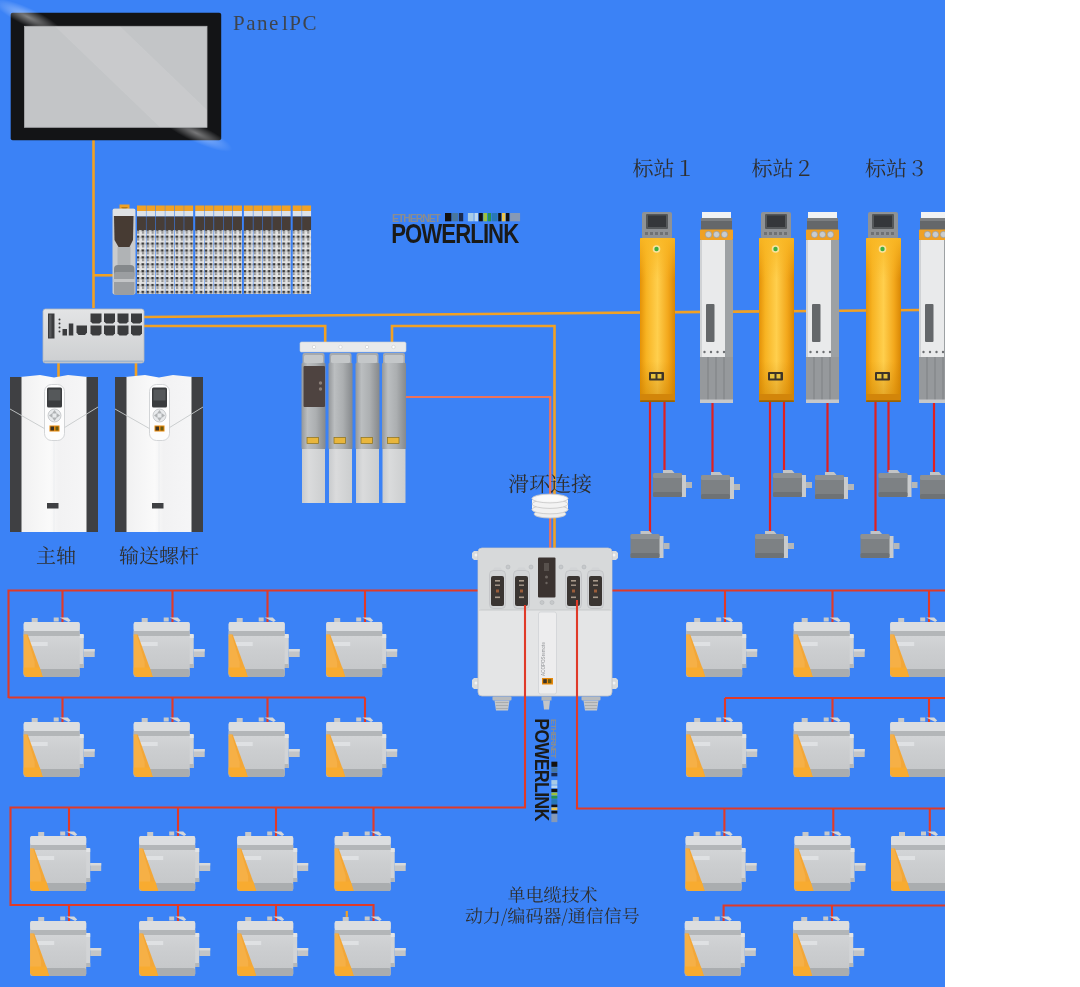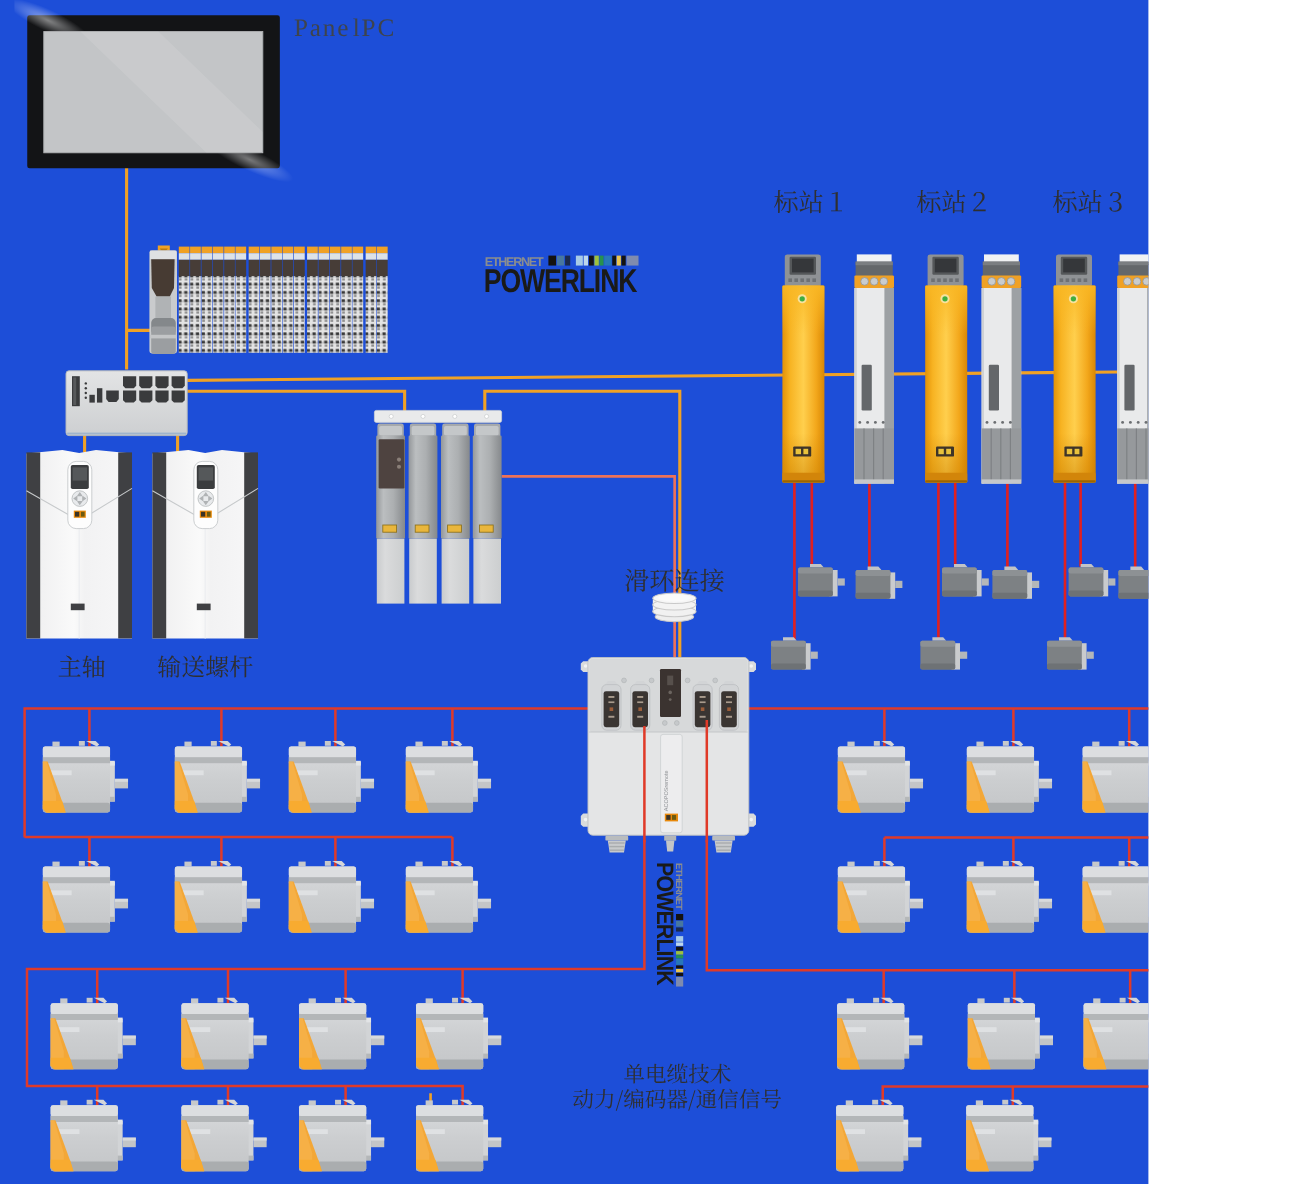--- a/index.html
+++ b/index.html
@@ -1,15 +1,15 @@
 <!DOCTYPE html>
 <html><head><meta charset="utf-8">
 <style>
  html,body{margin:0;padding:0;background:#ffffff;}
- #c{position:relative;width:945px;height:987px;background:#1d4ed8;overflow:hidden;padding-left:12px;}
+ #c{position:relative;width:945px;height:987px;background:#3b82f6;overflow:hidden;}
 </style></head>
 <body>
 <div id="c">
 <svg width="1080" height="987" viewBox="0 0 1080 987">
 
 <defs>
 <linearGradient id="scrG" x1="0" y1="0" x2="1" y2="1">
  <stop offset="0" stop-color="#b9bbbd"></stop>
           <stop offset="0.35" stop-color="#c6c8ca"></stop>
  <stop offset="0.5" stop-color="#d6d8da"></stop>

